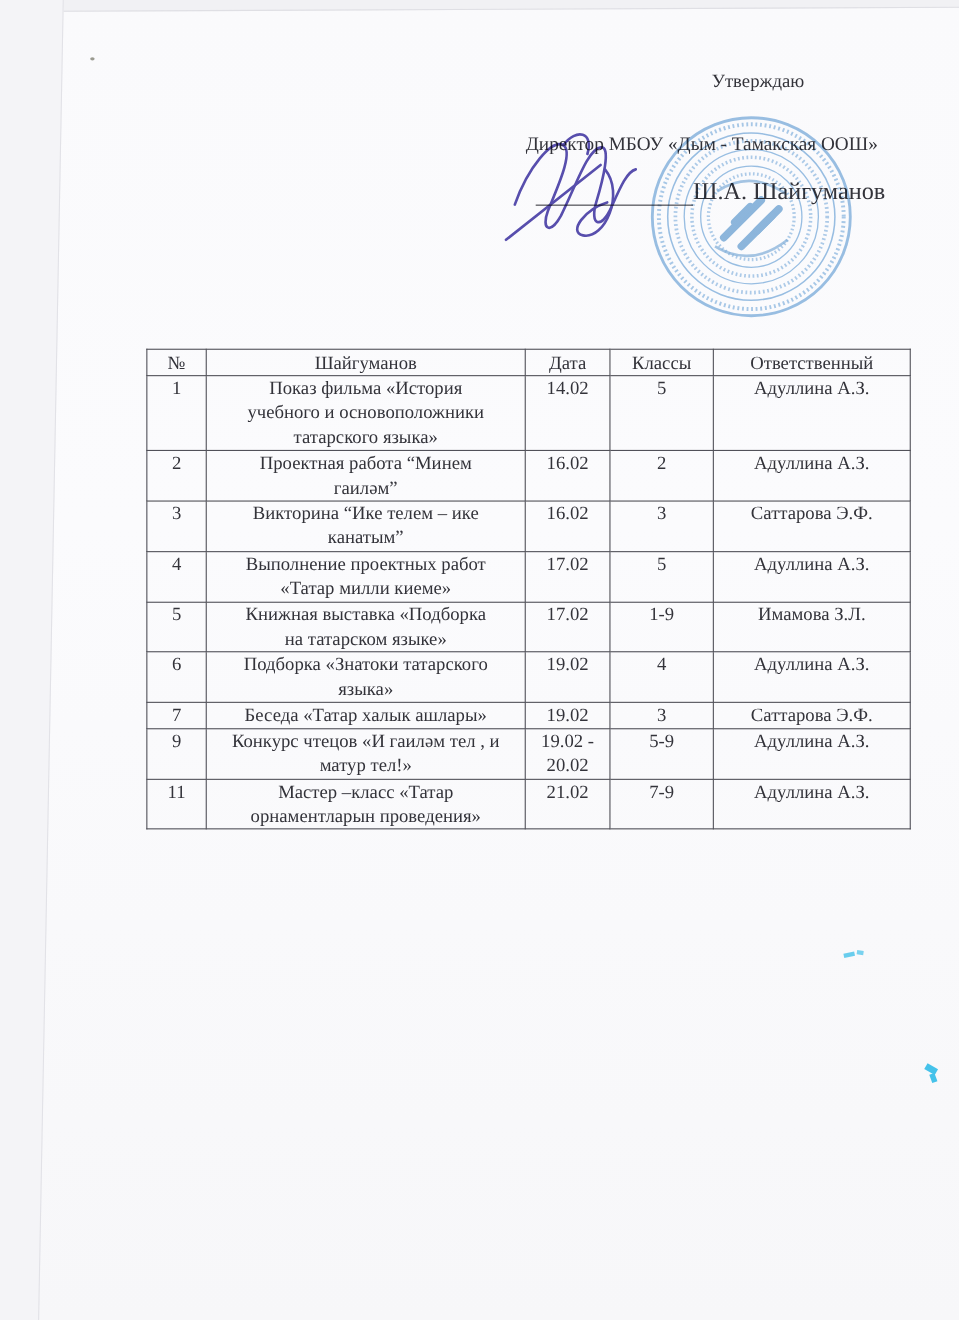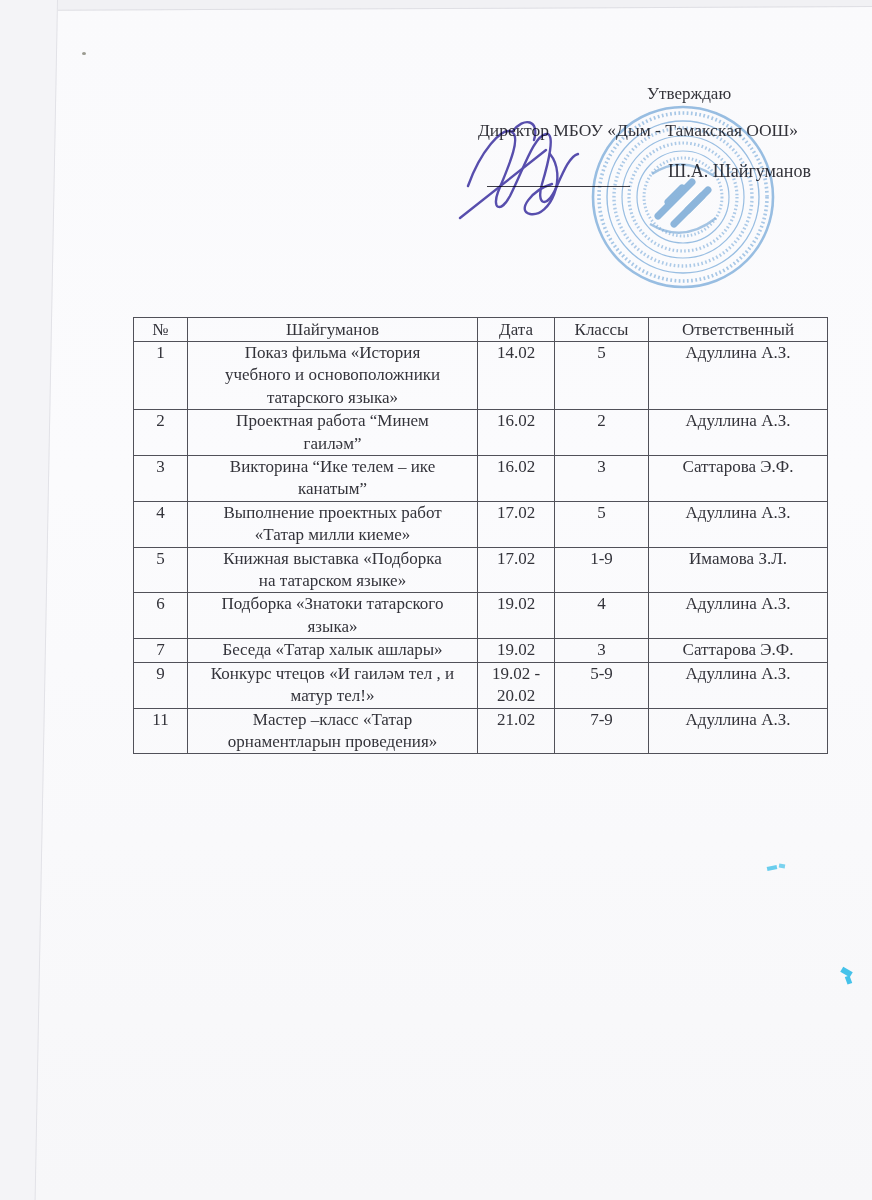--- a/index.html
+++ b/index.html
@@ -6,24 +6,24 @@
   .scan{
     position:relative;width:872px;height:1200px;overflow:hidden;
     background:linear-gradient(180deg,#fafafc 0%, #fbfbfd 40%, #f7f7f9 100%);
     font-family:"Liberation Serif","DejaVu Serif",serif;
     color:#33333a;
   }
   
   .edge-top{position:absolute;left:-6px;top:-2px;width:884px;height:10px;background:#f1f1f4;border-bottom:1px solid #dfdfe4;transform:rotate(-0.25deg);}
   .edge-left{position:absolute;left:0;top:0;width:57px;height:1205px;background:#f4f4f7;border-right:1px solid #e2e2e7;transform-origin:100% 0;transform:rotate(1.07deg);}
   .dust{position:absolute;border-radius:50%;}
-  .approve{position:absolute;top:84px;left:647px;font-size:17px;}
+  .approve{position:absolute;top:64px;left:647px;font-size:17px;}
   .director-line{position:absolute;top:120px;left:0;right:74px;text-align:right;font-size:17.5px;}
   .sig-underline{position:absolute;left:487px;top:166px;width:143px;height:20px;border-bottom:1.4px solid #3c3c44;}
-  .director-name{position:absolute;top:161px;left:668px;font-size:18px;}
+  .director-name{position:absolute;top:161px;left:630px;font-size:22px;}
   .stamp{position:absolute;left:590px;top:104px;width:186px;height:186px;mix-blend-mode:multiply;opacity:0.78;}
   .signature{position:absolute;left:450px;top:118px;width:210px;height:105px;mix-blend-mode:multiply;opacity:0.92;}
   .doc-title{position:absolute;left:88px;top:245px;width:784px;text-align:center;font-size:17.5px;line-height:29px;}
   .events-table{position:absolute;left:133px;top:317px;width:694px;border-collapse:collapse;table-layout:fixed;font-size:17px;}
   .events-table th,.events-table td{
     border:1.5px solid #515159;padding:0 2px;vertical-align:top;
     text-align:center;font-weight:normal;line-height:22.4px;
   }
   .events-table th{line-height:23px;height:23px;}
   .cell-event,.cell-date{white-space:pre-line;}

